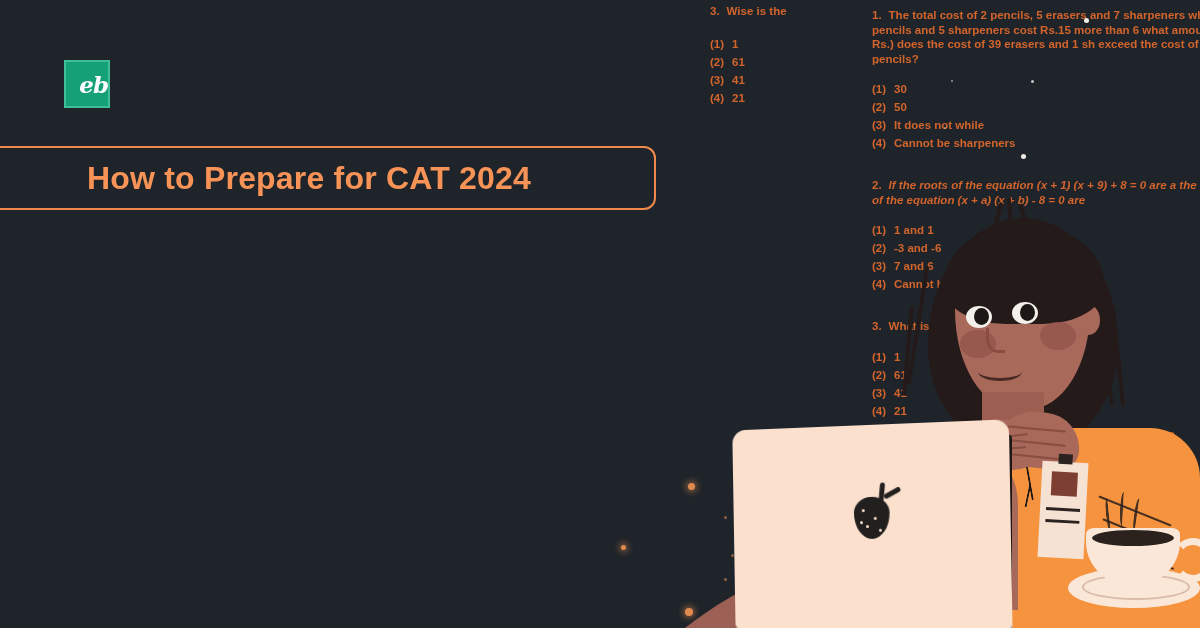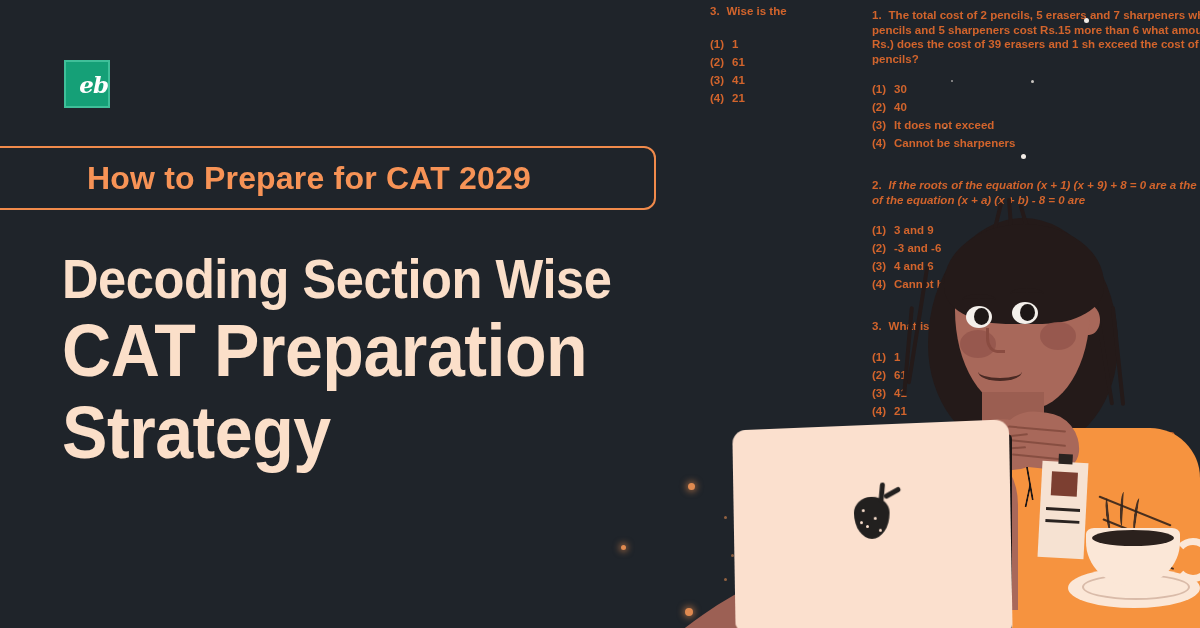--- a/index.html
+++ b/index.html
@@ -299,32 +299,32 @@
       </div>
     </div>
 
     <div class="qcol qcol-right">
 
       <div class="qblock qwrap">
         <span class="qnum">1.</span><span class="qstem">The total cost of 2 pencils, 5 erasers and 7 sharpeners while 3 pencils and 5 sharpeners cost Rs.15 more than 6 what amount (in Rs.) does the cost of 39 erasers and 1 sh exceed the cost of 6 pencils?</span>
       </div>
       <div class="qopts">
         <div class="qopt"><span class="lbl">(1)</span><span>30</span></div>
-        <div class="qopt"><span class="lbl">(2)</span><span>40</span></div>
-        <div class="qopt"><span class="lbl">(3)</span><span>It does not exceed</span></div>
+        <div class="qopt"><span class="lbl">(2)</span><span>50</span></div>
+        <div class="qopt"><span class="lbl">(3)</span><span>It does not while</span></div>
         <div class="qopt"><span class="lbl">(4)</span><span>Cannot be sharpeners</span></div>
       </div>
 
       <div class="qblock qwrap">
         <span class="qnum">2.</span><span class="qstem ital">If the roots of the equation (x + 1) (x + 9) + 8 = 0 are a the roots of the equation (x + a) (x + b) - 8 = 0 are</span>
       </div>
       <div class="qopts">
-        <div class="qopt"><span class="lbl">(1)</span><span>3 and 9</span></div>
+        <div class="qopt"><span class="lbl">(1)</span><span>1 and 1</span></div>
         <div class="qopt"><span class="lbl">(2)</span><span>-3 and -6</span></div>
-        <div class="qopt"><span class="lbl">(3)</span><span>4 and 6</span></div>
+        <div class="qopt"><span class="lbl">(3)</span><span>7 and 6</span></div>
         <div class="qopt"><span class="lbl">(4)</span><span>Cannot be deter</span></div>
       </div>
 
       <div class="qblock qwrap">
         <span class="qnum">3.</span><span class="qstem">What is the r                              100?</span>
       </div>
       <div class="qopts">
         <div class="qopt"><span class="lbl">(1)</span><span>1</span></div>
         <div class="qopt"><span class="lbl">(2)</span><span>61</span></div>
         <div class="qopt"><span class="lbl">(3)</span><span>41</span></div>
@@ -426,22 +426,17 @@
   <div class="saucer-rim"></div>
   <div class="cup"></div>
   <div class="handle"></div>
   <div class="coffee"></div>
 
   <div class="logo">
     <span class="logo-mark">eb</span>
   </div>
 
   <div class="kicker-box">
-    <span class="kicker-text">How to Prepare for CAT 2029</span>
-  </div>
-
-  <div class="headline">
-    <div class="h-line1">Decoding Section Wise</div>
-    <div class="h-line2">CAT Preparation</div>
-    <div class="h-line3">Strategy</div>
-  </div>
+    <span class="kicker-text">How to Prepare for CAT 2024</span>
+  </div>
+
 
 </div>
 
 </body></html>

